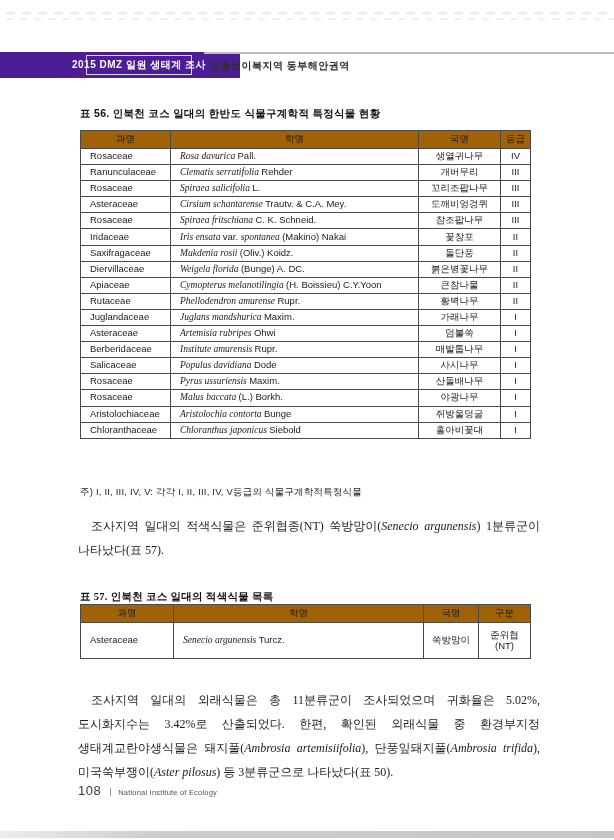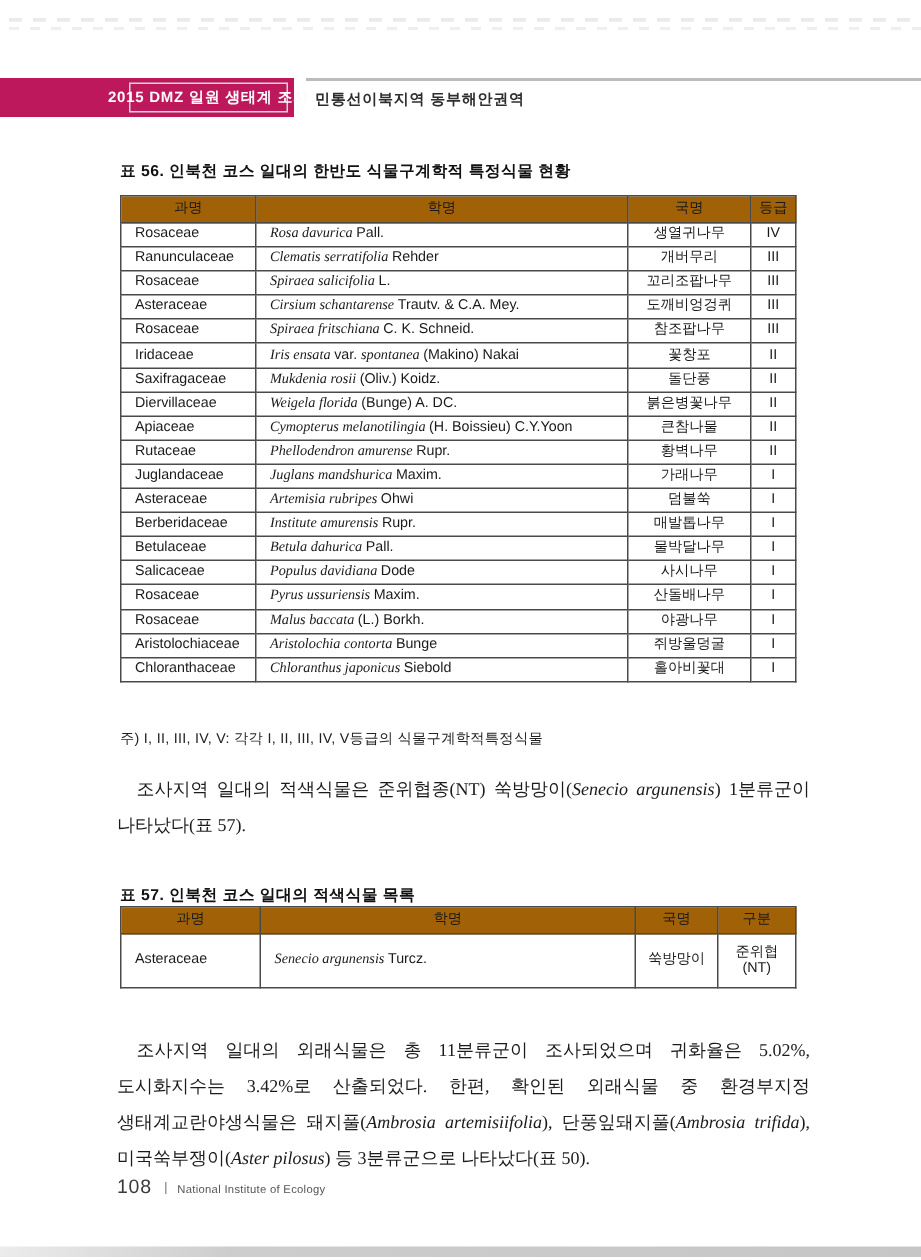--- a/index.html
+++ b/index.html
@@ -16,33 +16,33 @@
     background:
       repeating-linear-gradient(90deg,#ebebeb 0 9px,transparent 9px 16px) 0 2px/100% 2.5px no-repeat,
       repeating-linear-gradient(90deg,#efefef 0 7px,transparent 7px 14px) 0 8px/100% 2px no-repeat;
   }
   .scan-bottom{
     position:absolute;top:831px;left:0;right:0;height:7px;
     background:linear-gradient(90deg,#ececec,#cdcdcd 25%,#c6c6c6);
   }
 
   
-  .banner{position:absolute;top:52px;left:0;width:196px;height:26px;background:#be185d;}
+  .banner{position:absolute;top:52px;left:0;width:196px;height:26px;background:#4c1d95;padding-left:44px;}
   .banner-box{
     position:absolute;top:3px;left:86px;width:104px;height:18px;
     border:1px solid #d8d8d8;display:flex;align-items:center;justify-content:center;
   }
   .banner-box span{color:#fbfbfb;font-size:10px;font-weight:bold;letter-spacing:0.5px;white-space:nowrap;}
   .header-rule{position:absolute;top:52px;left:204px;right:0;height:2px;background:#bcbcbc;}
   .section-label{position:absolute;top:59px;left:210px;font-size:10px;font-weight:bold;color:#2e2e2e;letter-spacing:0.5px;}
 
   
   .tbl-title{position:absolute;left:80px;font-size:10.5px;font-weight:bold;color:#111;letter-spacing:0.3px;}
   .t56-title{top:107px;}
-  .t57-title{top:590px;}
+  .t57-title{top:590px;font-family:Liberation Serif, serif;}
 
   
   table{border-collapse:collapse;table-layout:fixed;position:absolute;left:80px;width:450px;
         font-size:9.5px;color:#1a1a1a;}
   .t56{top:130px;}
   .t57{top:604px;}
   th,td{border:1px solid #4a4a4a;padding:0;vertical-align:middle;line-height:1.15;}
   table{border:1.5px solid #2e2e2e;}
   thead th{background:#a16207;height:17px;font-weight:normal;text-align:center;}
   .t56 tbody td{height:15.1px;}
@@ -178,26 +178,20 @@
           <td class="c-kor">덤불쑥</td>
           <td class="c-last">I</td>
         </tr>
         <tr>
           <td class="c-family">Berberidaceae</td>
           <td class="c-sci"><i>Institute amurensis </i><span>Rupr.</span></td>
           <td class="c-kor">매발톱나무</td>
           <td class="c-last">I</td>
         </tr>
         <tr>
-          <td class="c-family">Betulaceae</td>
-          <td class="c-sci"><i>Betula dahurica </i><span>Pall.</span></td>
-          <td class="c-kor">물박달나무</td>
-          <td class="c-last">I</td>
-        </tr>
-        <tr>
           <td class="c-family">Salicaceae</td>
           <td class="c-sci"><i>Populus davidiana </i><span>Dode</span></td>
           <td class="c-kor">사시나무</td>
           <td class="c-last">I</td>
         </tr>
         <tr>
           <td class="c-family">Rosaceae</td>
           <td class="c-sci"><i>Pyrus ussuriensis </i><span>Maxim.</span></td>
           <td class="c-kor">산돌배나무</td>
           <td class="c-last">I</td>

